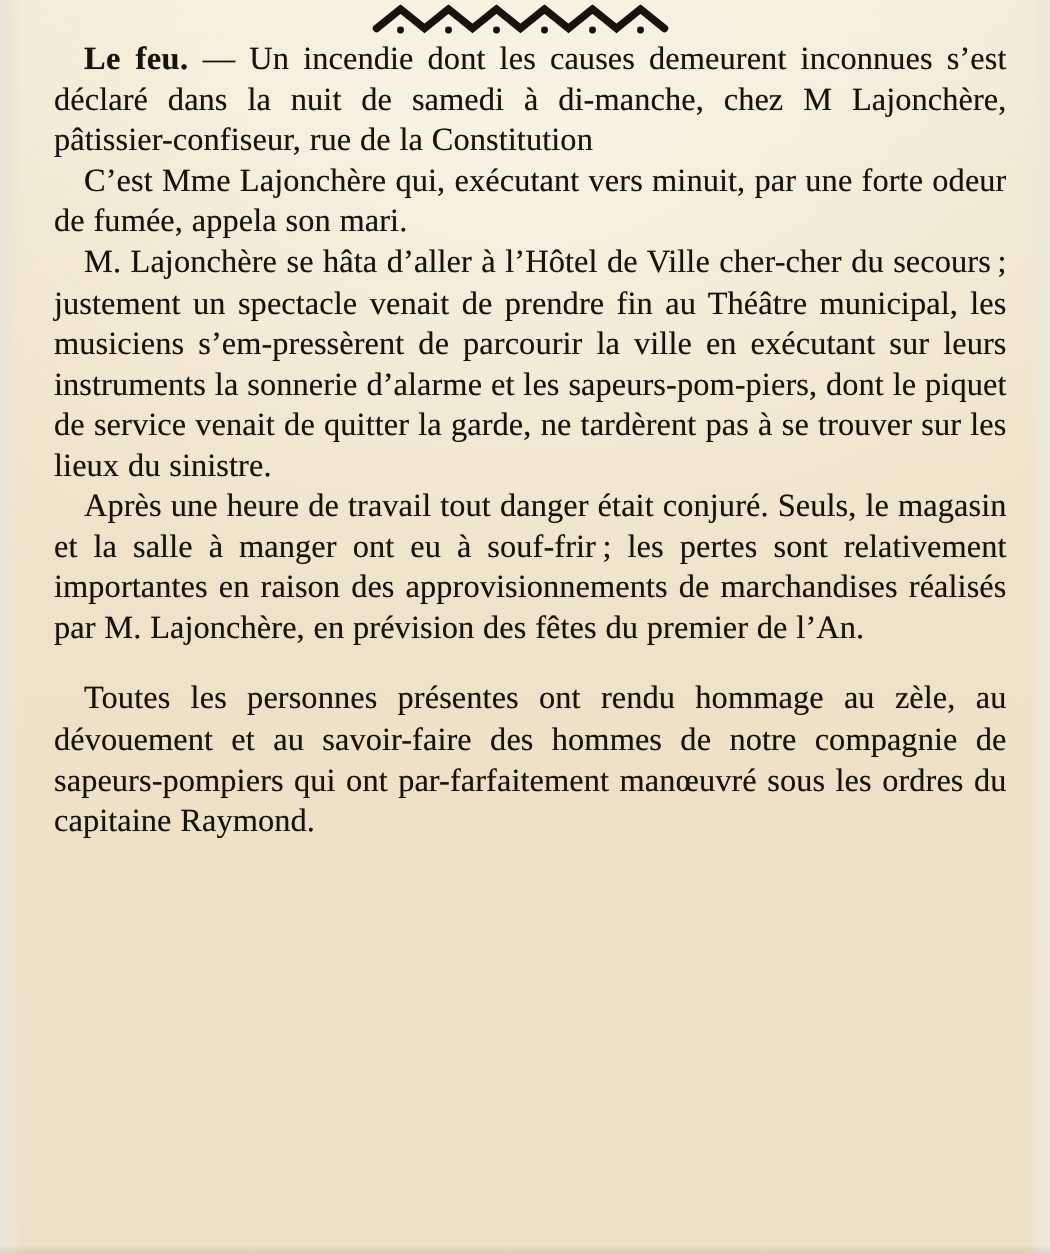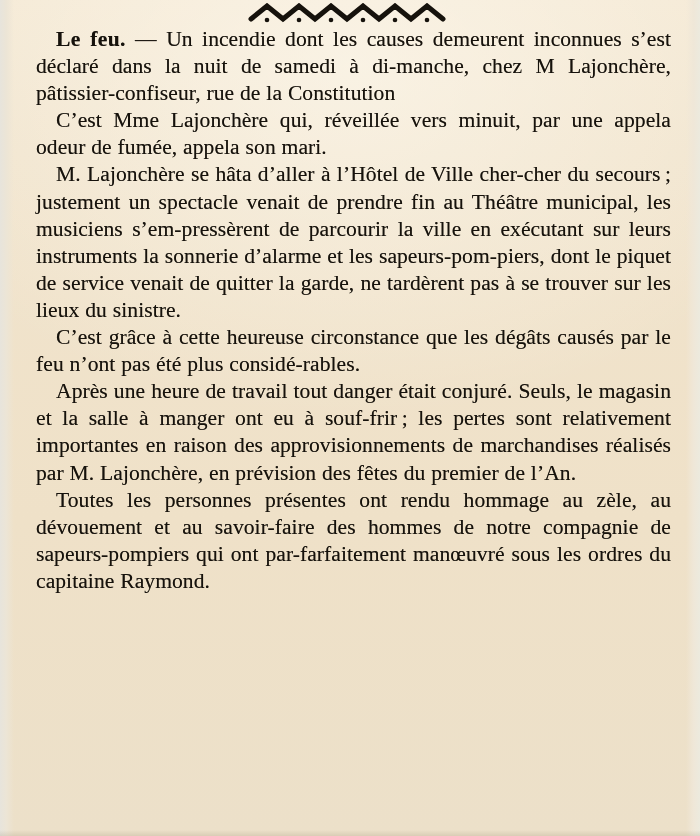--- a/index.html
+++ b/index.html
@@ -84,21 +84,21 @@
     text-justify: inter-word;
     text-indent: 20px;
     font-size: 21.6px;
     line-height: 27.1px;
     color: #16120c;
     letter-spacing: 0.05px;
     word-spacing: 0.4px;
     
     text-shadow: 0 0 0.45px rgba(20,15,8,0.50);
   }
-  .para:last-child { margin-bottom: 0; }
+  .para:last-child { margin-bottom: 0; margin-top: 20px; }
   .headword {
     font-weight: bold;
     letter-spacing: 0.3px;
   }
   
   .para { -webkit-hyphens: none; hyphens: none; }
 </style>
 </head>
 <body>
 
@@ -118,25 +118,24 @@
       <circle cx="118" cy="17" r="2.3" fill="#16120c"></circle>
       <circle cx="150" cy="17" r="2.3" fill="#16120c"></circle>
       <circle cx="182" cy="17" r="2.3" fill="#16120c"></circle>
     </svg>
   </div>
 
   <div class="column">
 
     <p class="para"><span class="headword">Le feu.</span> <span>—</span><span> Un incendie dont les causes demeurent inconnues s’est déclaré dans la nuit de samedi à di-manche, chez M Lajonchère, pâtissier-confiseur, rue de la Constitution</span></p>
 
-    <p class="para">C’est Mme Lajonchère qui, réveillée vers minuit, par une appela odeur de fumée, appela son mari.</p>
+    <p class="para">C’est Mme Lajonchère qui, exécutant vers minuit, par une forte odeur de fumée, appela son mari.</p>
 
 
     <p class="para">M. Lajonchère se hâta d’aller à l’Hôtel de Ville cher-cher du secours ; justement un spectacle venait de prendre fin au Théâtre municipal, les musiciens s’em-pressèrent de parcourir la ville en exécutant sur leurs instruments la sonnerie d’alarme et les sapeurs-pom-piers, dont le piquet de service venait de quitter la garde, ne tardèrent pas à se trouver sur les lieux du sinistre.</p>
 
-    <p class="para">C’est grâce à cette heureuse circonstance que les dégâts causés par le feu n’ont pas été plus considé-rables.</p>
 
     <p class="para">Après une heure de travail tout danger était conjuré. Seuls, le magasin et la salle à manger ont eu à souf-frir ; les pertes sont relativement importantes en raison des approvisionnements de marchandises réalisés par M. Lajonchère, en prévision des fêtes du premier de l’An.</p>
 
     <p class="para">Toutes les personnes présentes ont rendu hommage au zèle, au dévouement et au savoir-faire des hommes de notre compagnie de sapeurs-pompiers qui ont par-farfaitement manœuvré sous les ordres du capitaine Raymond.</p>
 
   </div>
 </div>
 
 </body></html>

